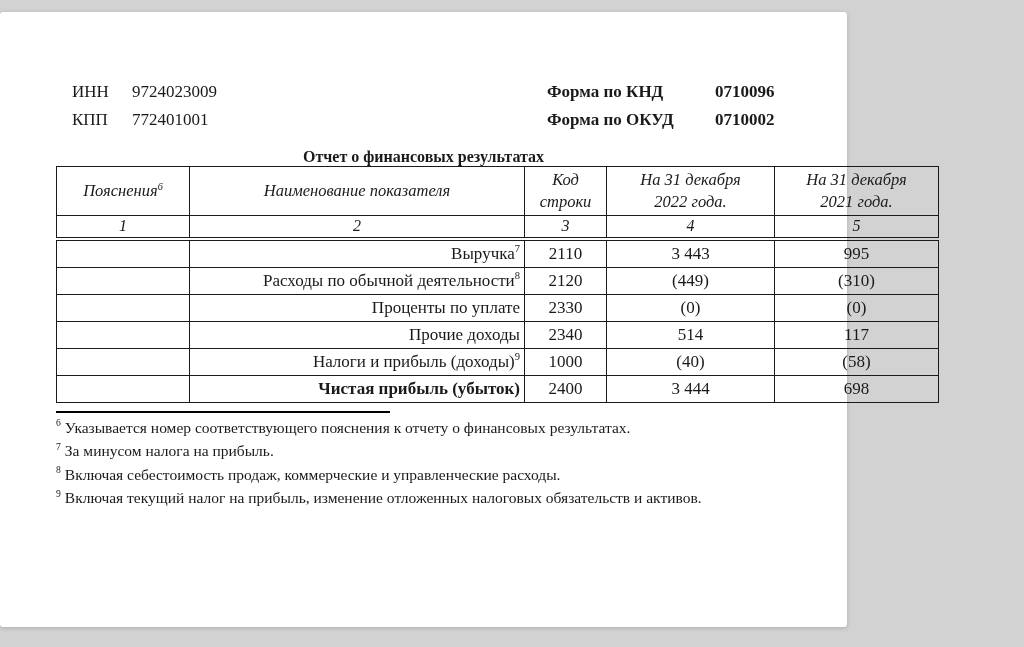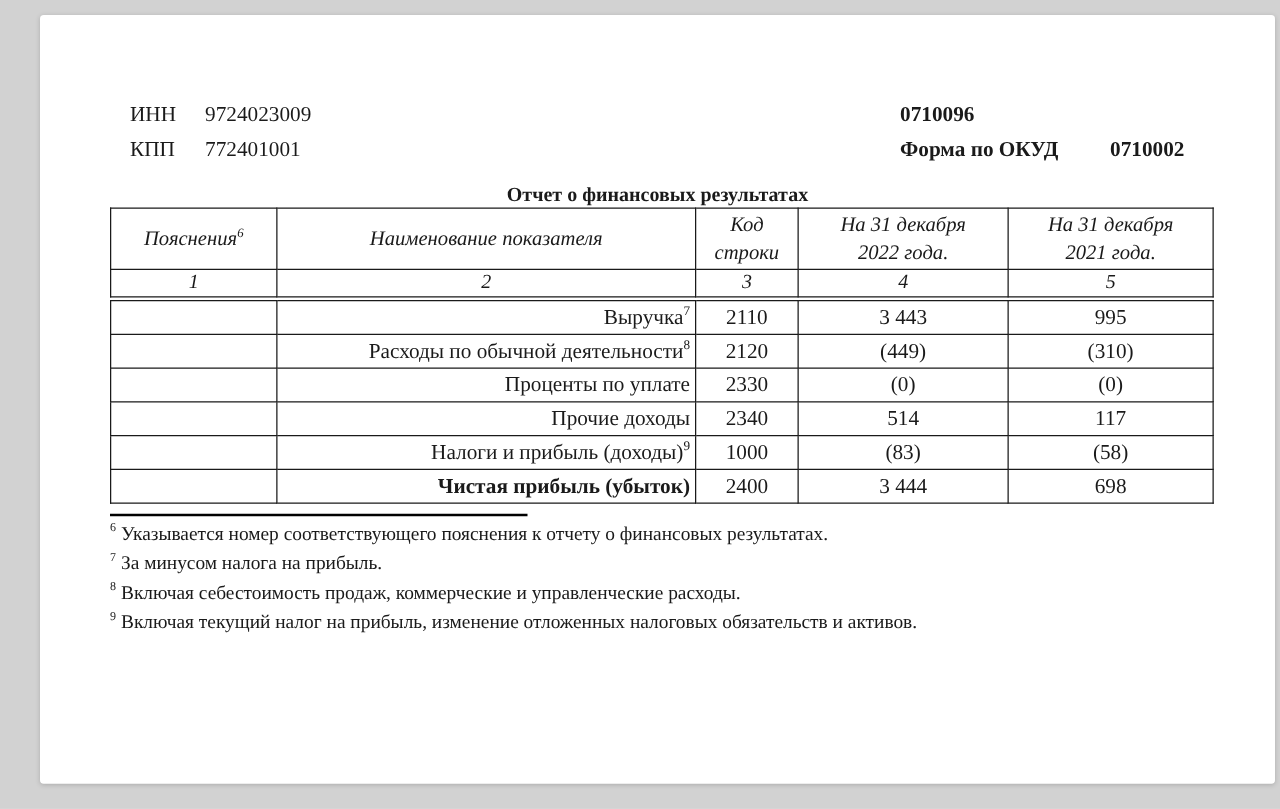--- a/index.html
+++ b/index.html
@@ -7,23 +7,23 @@
     padding: 0;
     width: 1024px;
     height: 647px;
     background: #d2d2d2;
     font-family: "Liberation Serif", "DejaVu Serif", serif;
     color: #1a1a1a;
     overflow: hidden;
   }
   .page {
     position: absolute;
-    left: 32px;
+    left: 0;
     top: 12px;
-    width: 988px;
+    width: 847px;
     height: 615px;
     background: #ffffff;
     border-radius: 3px;
     box-shadow: 0 1px 4px rgba(0,0,0,0.18);
     box-sizing: border-box;
   }
   
   .doc-header {
     display: flex;
     justify-content: space-between;
@@ -132,20 +132,21 @@
         <span class="id-label">ИНН</span>
         <span class="id-value">9724023009</span>
       </div>
       <div class="id-row">
         <span class="id-label">КПП</span>
         <span class="id-value">772401001</span>
       </div>
     </div>
     <div>
       <div class="form-row">
+        <span class="form-label">Форма по КНД</span>
         <span class="form-value">0710096</span>
       </div>
       <div class="form-row">
         <span class="form-label">Форма по ОКУД</span>
         <span class="form-value">0710002</span>
       </div>
     </div>
   </div>
 
   <div class="doc-title">Отчет о финансовых результатах</div>
@@ -210,21 +211,21 @@
           <td class="cell-note"></td>
           <td class="cell-name"><span>Прочие доходы</span></td>
           <td class="cell-code">2340</td>
           <td class="cell-v2022">514</td>
           <td class="cell-v2021">117</td>
         </tr>
         <tr class="body-row">
           <td class="cell-note"></td>
           <td class="cell-name"><span>Налоги и прибыль (доходы)</span><sup>9</sup></td>
           <td class="cell-code">1000</td>
-          <td class="cell-v2022">(83)</td>
+          <td class="cell-v2022">(40)</td>
           <td class="cell-v2021">(58)</td>
         </tr>
         <tr class="body-row total">
           <td class="cell-note"></td>
           <td class="cell-name"><span>Чистая прибыль (убыток)</span></td>
           <td class="cell-code">2400</td>
           <td class="cell-v2022">3 444</td>
           <td class="cell-v2021">698</td>
         </tr>
       </tbody>

